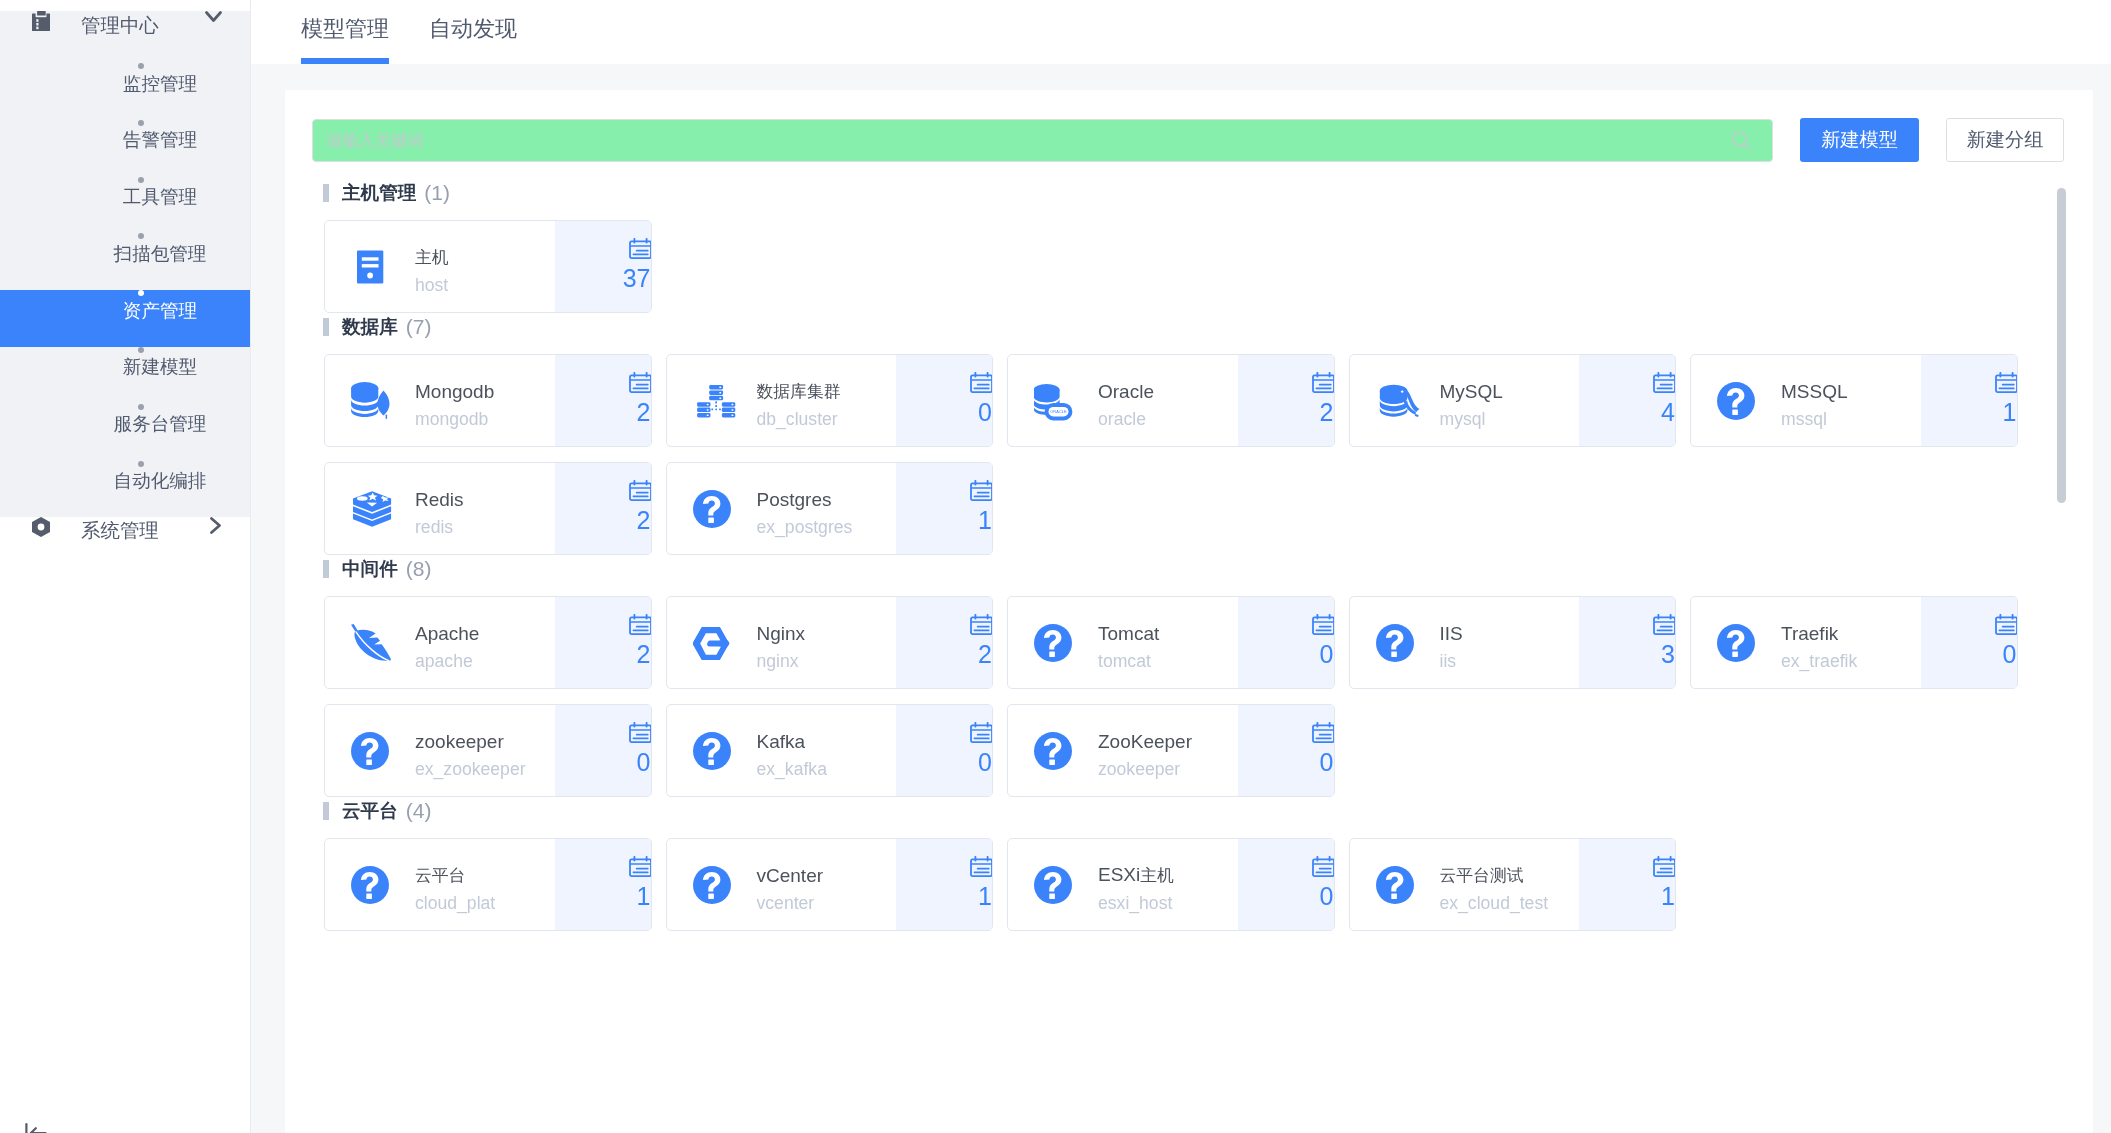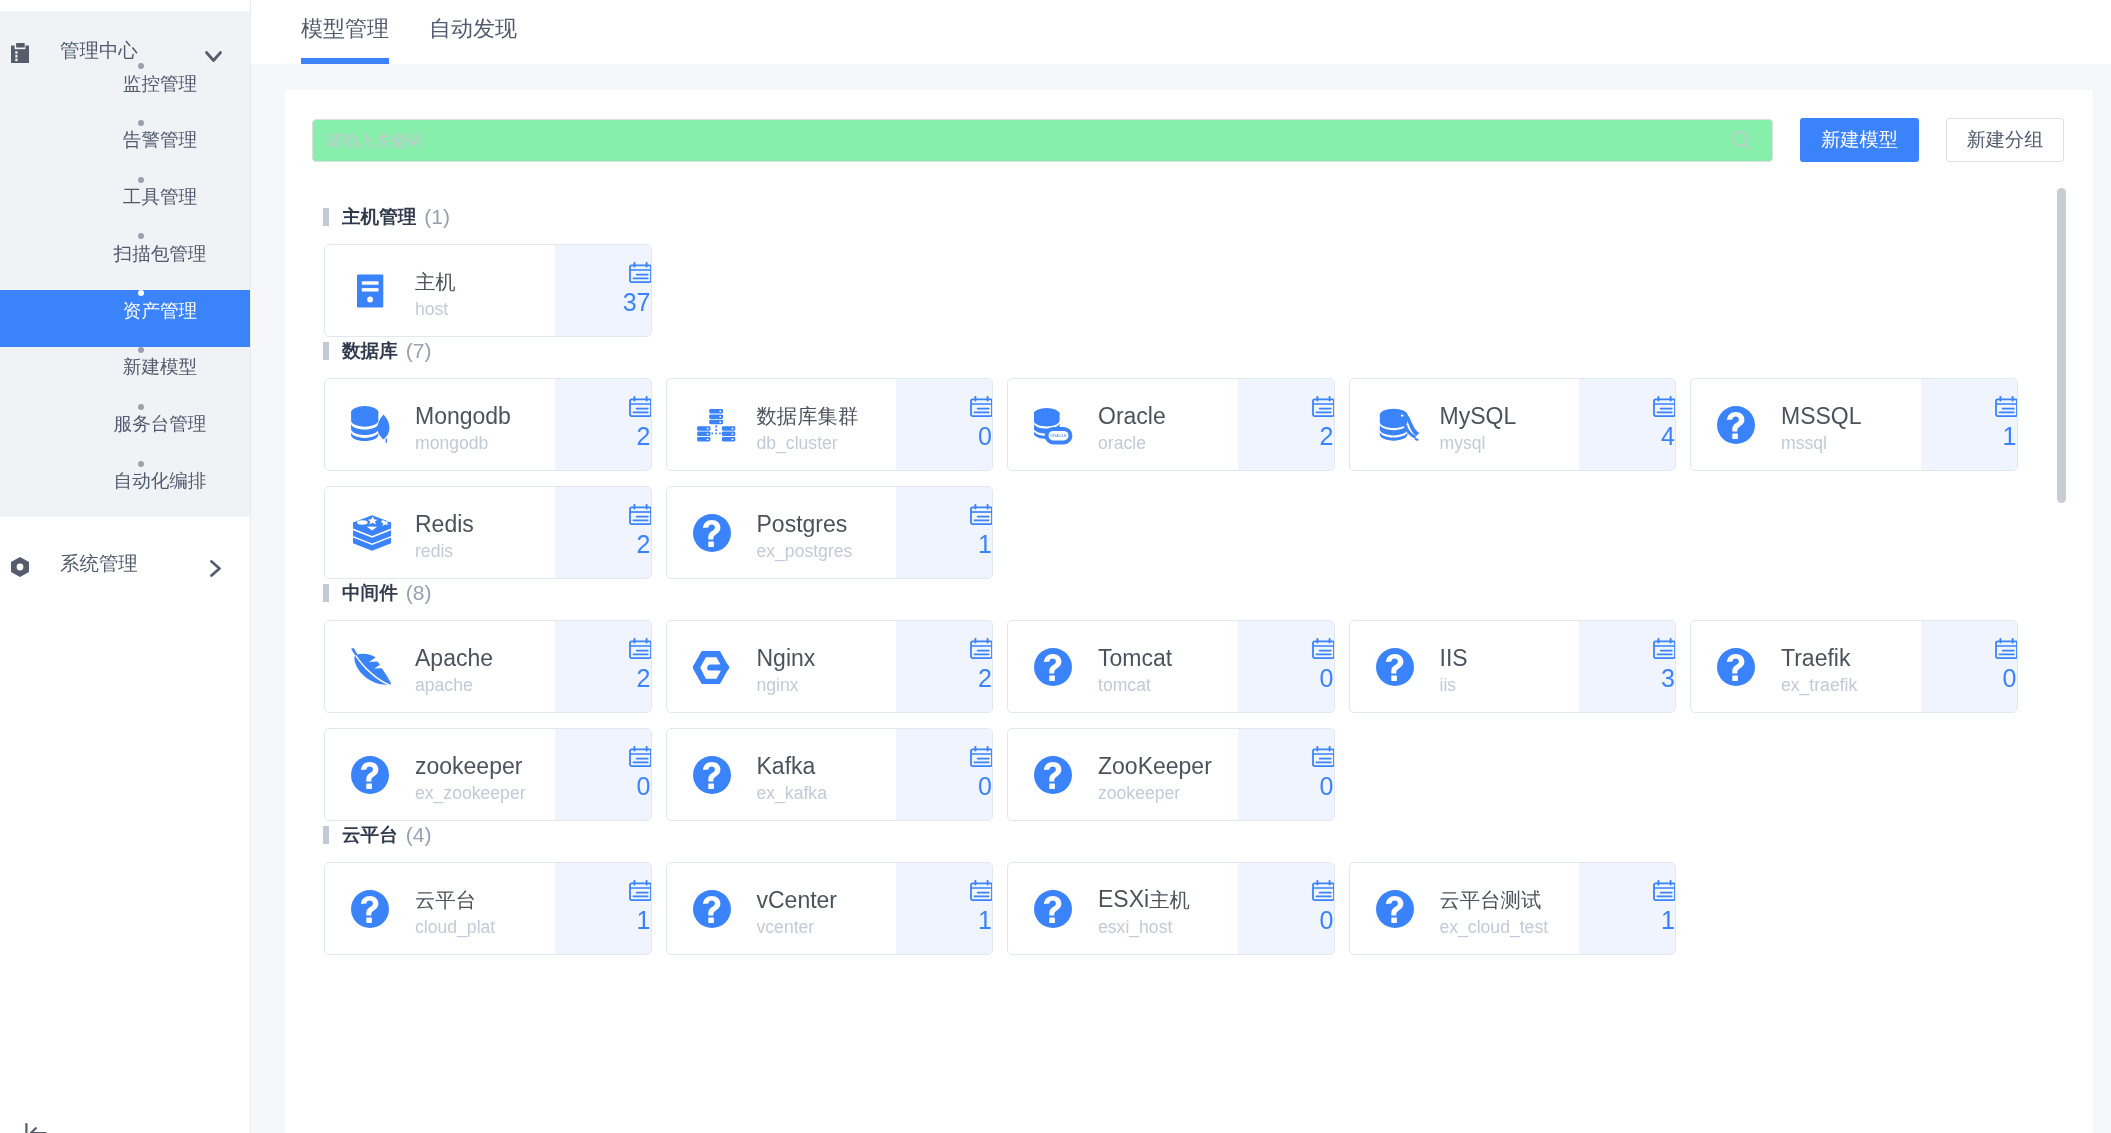--- a/index.html
+++ b/index.html
@@ -16,22 +16,22 @@
   
   .sidebar {
     width: 251px; height: 1133px;
     background: #ffffff;
     flex: 0 0 251px;
     position: relative;
     border-right: 1px solid #e9ebef;
   }
   .sidebar-top-gap { height: 11px; background: #ffffff; }
   .menu-head {
-    height: 52px; display: flex; align-items: flex-end;
-    padding-left: 11px; background: #f0f2f5; cursor: pointer;
+    height: 52px; display: flex; align-items: flex-start;
+    padding-left: 32px; background: #f0f2f5; cursor: pointer;
   }
   .menu-head .mi { width: 18px; height: 20px; flex: 0 0 18px; display:flex; align-items:center; justify-content:flex-start; }
   .menu-head .mt { margin-left: 31px; font-size: 22px; color: #515a6e; position: relative; top: 1px; }
   .menu-head .arrow { margin-left: auto; margin-right: 28px; display:flex; }
   .menu-item {
     height: 56.8px; display: flex; align-items: center;
     padding-left: 32px; cursor: pointer; background: #f0f2f5; flex-direction: column;
   }
   .menu-item .dot { width: 6px; height: 6px; border-radius: 50%; background: #9aa1ad; flex: 0 0 6px; }
   .menu-item .lbl { margin-left: 38px; font-size: 21px; color: #515a6e; position: relative; top: 1.5px; }
@@ -55,32 +55,32 @@
   .toolbar { display: flex; align-items: center; }
   .search { flex: 1 1 auto; height: 43px; border: 1px solid #dcdee2; border-radius: 4px; display: flex; align-items: center; padding: 0 19px 0 13px; background:#86efac; }
   .search input { flex: 1 1 auto; border: none; outline: none; font-size: 16.3px; color: #515a6e; font-family: "Liberation Sans", sans-serif; background: transparent; padding:0; }
   .search input::placeholder { color: #c5c8ce; }
   .search-ico { display:flex; }
   .btn { height: 44px; border-radius: 3px; font-size: 19.2px; display: flex; align-items: center; justify-content: center; cursor: pointer; white-space: nowrap; }
   .btn-primary { background: #3a83fb; color: #fff; width: 119px; margin-left: 27px; }
   .btn-default { background: #fff; color: #515a6e; border: 1px solid #dcdee2; width: 118px; margin-left: 27px; }
 
   .group { }
-  .group.group-first { margin-top: 41px; }
+  .group.group-first { margin-top: 17px; }
   .group-title { display: flex; align-items: center; margin-bottom: 13px; height: 28px; }
   .group-title .bar { width: 6px; height: 18px; background: #c1cad6; margin-left: 11px; margin-right: 13px; }
   .group-title .t { font-size: 21px; font-weight: bold; color: #303a4d; }
   .group-title .c { font-size: 21px; color: #96a0b0; margin-left: 8px; }
 
   .cards { display: flex; flex-wrap: wrap; gap: 15px 14px; margin-left: 12px; }
   .card { width: 327.5px; height: 93px; border: 1px solid #e2e7ef; border-radius: 5px; display: flex; overflow: hidden; background:#fff; cursor: pointer; }
   .card-left { flex: 1 1 auto; display: flex; align-items: center; padding-left: 26px; min-width: 0; }
   .card-ico { width: 46px; height: 46px; flex: 0 0 46px; display: flex; align-items: center; justify-content: flex-start; }
   .card-txt { margin-left: 18px; min-width: 0; padding-top: 10px; }
-  .card-name { font-size: 23px; color: #4c525c; line-height: 26px; white-space: nowrap; }
+  .card-name { font-size: 19px; color: #4c525c; line-height: 26px; white-space: nowrap; }
   .card-key { font-size: 17.6px; color: #c2cad7; line-height: 28px; white-space: nowrap; }
   .card-right { width: 96px; flex: 0 0 96px; background: #eff4fe; display: flex; flex-direction: column; align-items: flex-end; justify-content: center; }
   .card-right .cal { display:flex; position: relative; top: -2px; left: 1px; }
   .card-right .num { font-size: 25px; color: #3a83fb; line-height: 30px; margin-top: 2px; }
 
   .scrollbar { position: absolute; right: 27px; top: 98px; width: 9px; height: 315px; border-radius: 5px; background: #c8ccd4; }
 
   .cjk { font-style: normal; font-size: 0.885em; }
 
 </style>

